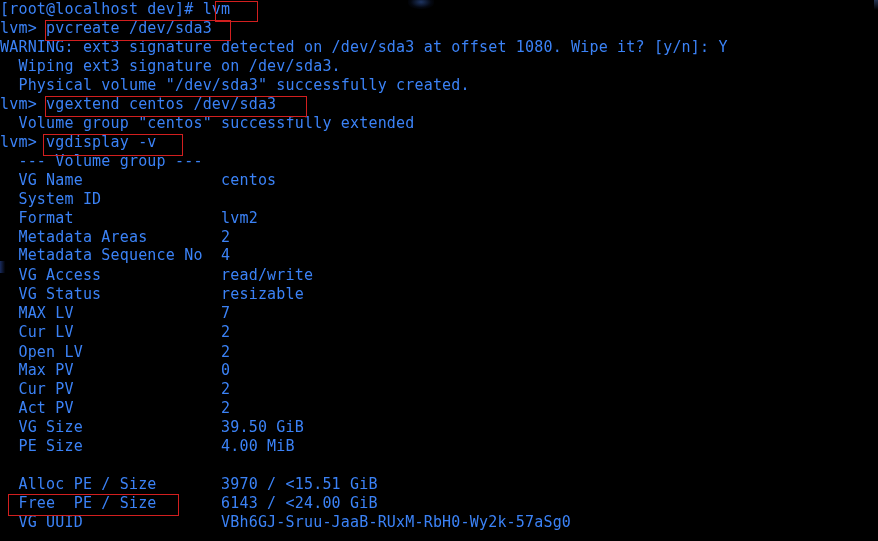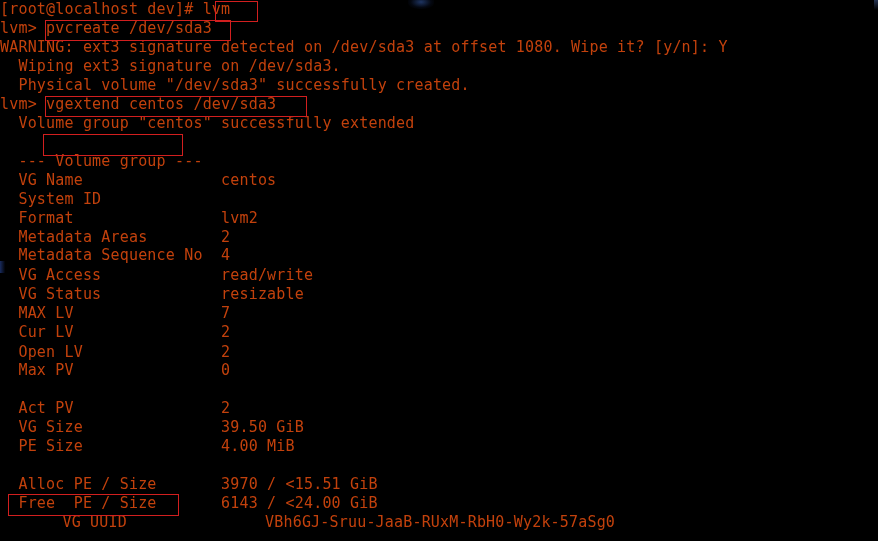--- a/index.html
+++ b/index.html
@@ -30,21 +30,21 @@
   }
 
   
   .line {
     position: absolute;
     left: 0;
     white-space: pre;
     font-family: "DejaVu Sans Mono", "Liberation Mono", monospace;
     font-size: 15px;
     line-height: 19px;
-    color: #c2410c;
+    color: #3b82f6;
     letter-spacing: 0.18px;
   }
 
   
   .hl-box {
     position: absolute;
     border: 1px solid #d21f1f;
     box-sizing: border-box;
     pointer-events: none;
     background: transparent;
@@ -71,38 +71,40 @@
 
 <div id="terminal">
 
   <div class="line" style="top:0px;">[root@localhost dev]# lvm</div>
   <div class="line" style="top:19px;">lvm&gt; pvcreate /dev/sda3</div>
   <div class="line" style="top:38px;">WARNING: ext3 signature detected on /dev/sda3 at offset 1080. Wipe it? [y/n]: Y</div>
   <div class="line" style="top:57px;">  Wiping ext3 signature on /dev/sda3.</div>
   <div class="line" style="top:76px;">  Physical volume "/dev/sda3" successfully created.</div>
   <div class="line" style="top:95px;">lvm&gt; vgextend centos /dev/sda3</div>
   <div class="line" style="top:114px;">  Volume group "centos" successfully extended</div>
+  <div class="line" style="top:133px;">lvm&gt; vgdisplay -v</div>
   <div class="line" style="top:152px;">  --- Volume group ---</div>
   <div class="line" style="top:171px;">  VG Name               centos</div>
   <div class="line" style="top:190px;">  System ID</div>
   <div class="line" style="top:209px;">  Format                lvm2</div>
   <div class="line" style="top:228px;text-align:right;">  Metadata Areas        2</div>
   <div class="line" style="top:246px;">  Metadata Sequence No  4</div>
   <div class="line" style="top:266px;">  VG Access             read/write</div>
   <div class="line" style="top:285px;">  VG Status             resizable</div>
   <div class="line" style="top:304px;">  MAX LV                7</div>
   <div class="line" style="top:323px;">  Cur LV                2</div>
   <div class="line" style="top:343px;">  Open LV               2</div>
   <div class="line" style="top:361px;">  Max PV                0</div>
+  <div class="line" style="top:380px;">  Cur PV                2</div>
   <div class="line" style="top:399px;">  Act PV                2</div>
   <div class="line" style="top:418px;">  VG Size               39.50 GiB</div>
   <div class="line" style="top:437px;">  PE Size               4.00 MiB</div>
   <div class="line" style="top:475px;">  Alloc PE / Size       3970 / &lt;15.51 GiB</div>
   <div class="line" style="top:494px;">  Free  PE / Size       6143 / &lt;24.00 GiB</div>
-  <div class="line" style="top:513px;margin-left:44px;">  VG UUID               VBh6GJ-Sruu-JaaB-RUxM-RbH0-Wy2k-57aSg0</div>
+  <div class="line" style="top:513px;">  VG UUID               VBh6GJ-Sruu-JaaB-RUxM-RbH0-Wy2k-57aSg0</div>
 
   <div class="hl-box" style="left:215px; top:1px;   width:43px;  height:21px;"></div>
 
   <div class="hl-box" style="left:45px;  top:20px;  width:186px; height:21px;"></div>
 
   <div class="hl-box" style="left:45px;  top:96px;  width:262px; height:21px;"></div>
 
   <div class="hl-box" style="left:43px;  top:134px; width:140px; height:22px;"></div>
 
   <div class="hl-box" style="left:8px;   top:494px; width:171px; height:22px;"></div>

